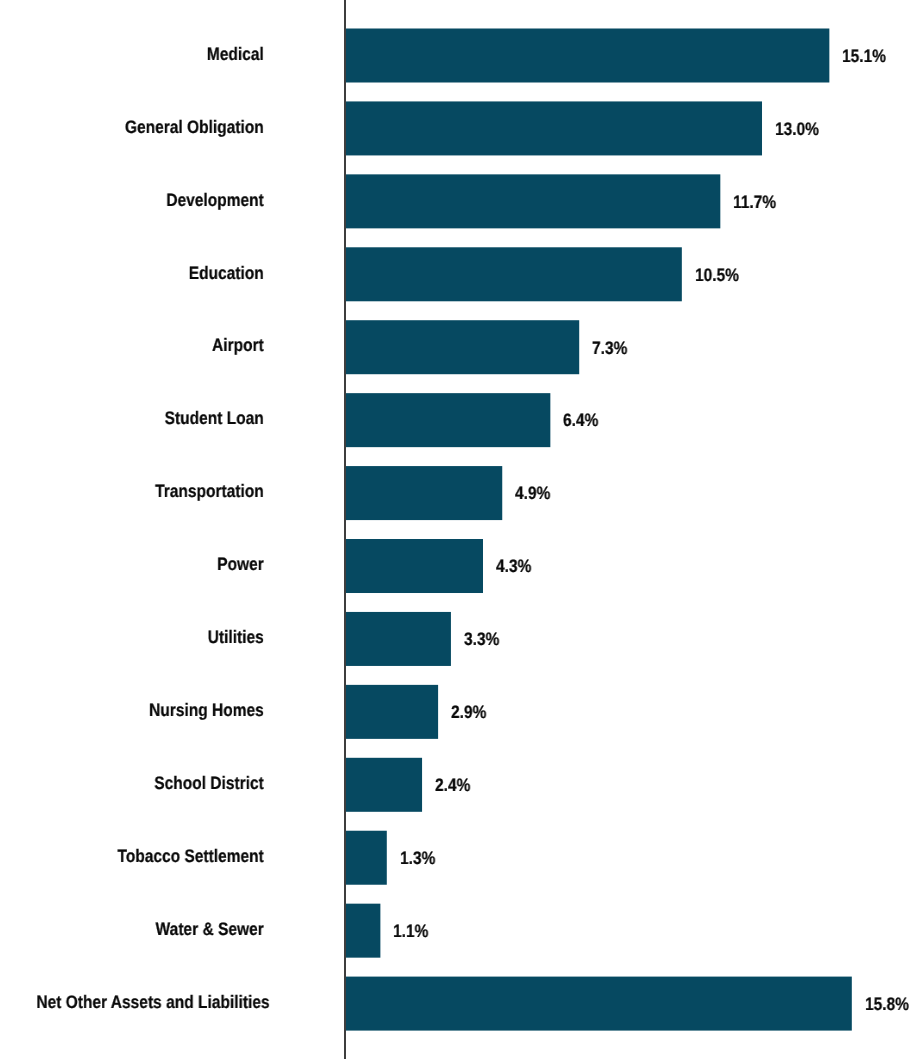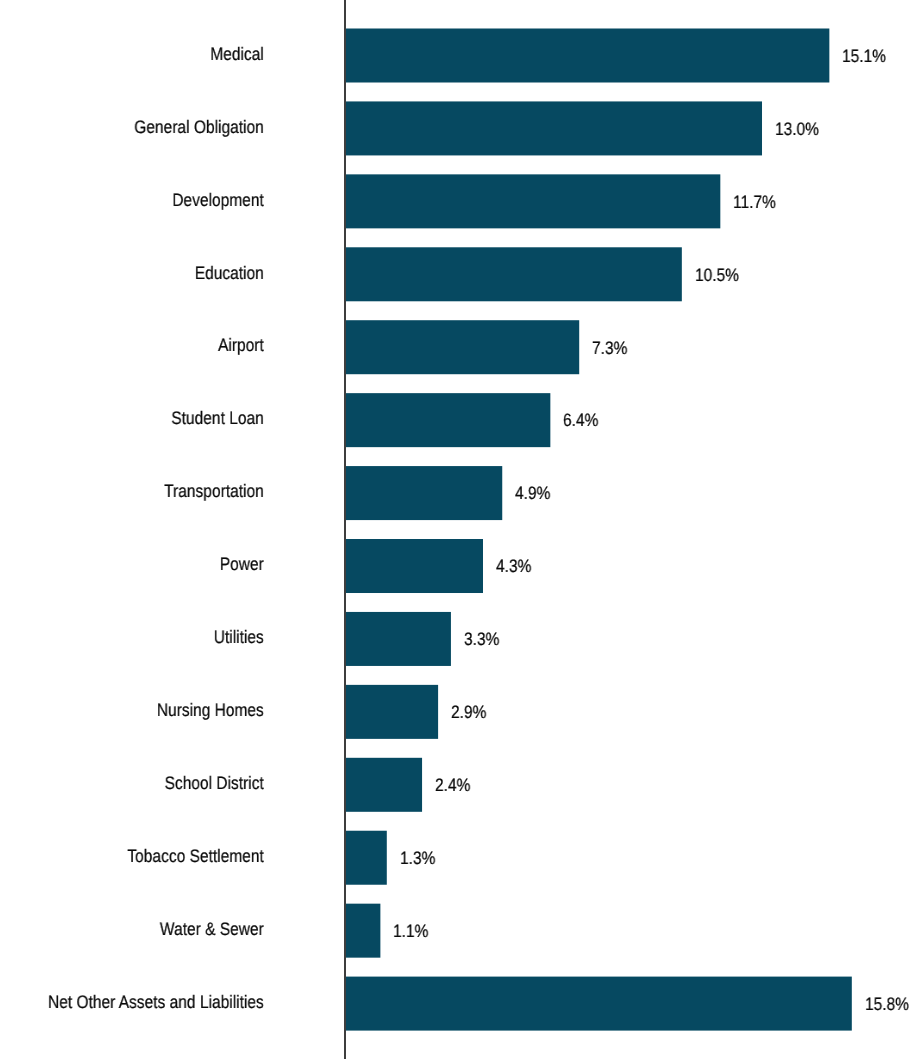--- a/index.html
+++ b/index.html
@@ -1,21 +1,21 @@
 <!DOCTYPE html>
 <html><head>
 <meta charset="utf-8">
 <title>Portfolio Composition Horizontal Bar Chart</title>
 <style>
   html,body{margin:0;padding:0;background:#ffffff;}
   body{width:910px;height:1059px;overflow:hidden;
        font-family:"Liberation Sans",sans-serif;
        -webkit-font-smoothing:antialiased;
        text-rendering:geometricPrecision;}
-  #chart{position:relative;width:910px;height:1059px;background:#ffffff;overflow:hidden;}
+  #chart{position:relative;width:910px;height:1059px;background:#ffffff;overflow:hidden;font-weight:bold;}
   .axis-line{position:absolute;left:344px;top:0;width:2px;height:1059px;z-index:5;
              background:#3e3e3e;}
   .plot{position:absolute;left:0;top:0;width:910px;height:1059px;}
   .bar-row{position:absolute;left:0;width:910px;height:0;}
   .cat-label{position:absolute;left:0;text-align:right;color:#0a0a0a;
              white-space:nowrap;font-size:18px;line-height:25.2px;
              -webkit-text-stroke:0.22px #0a0a0a;
              transform:scaleX(0.862);transform-origin:100% 50%;
              will-change:transform;}
   .bars-svg{position:absolute;left:0;top:0;width:910px;height:1059px;

